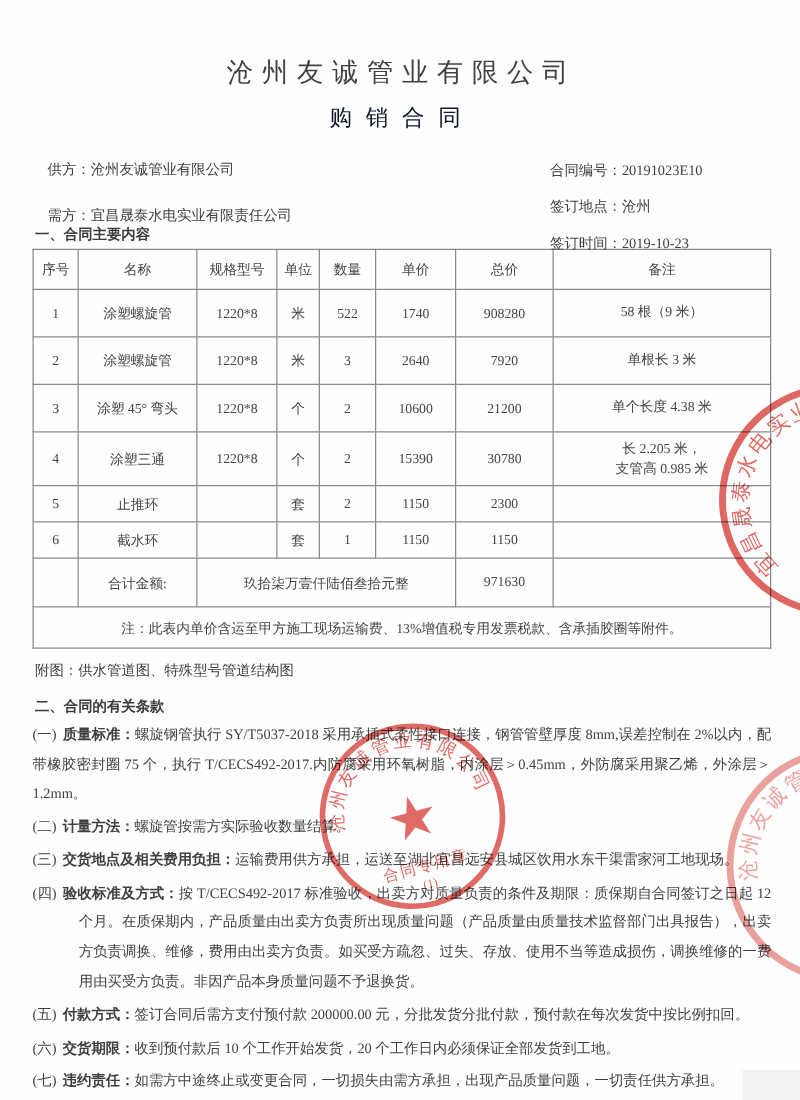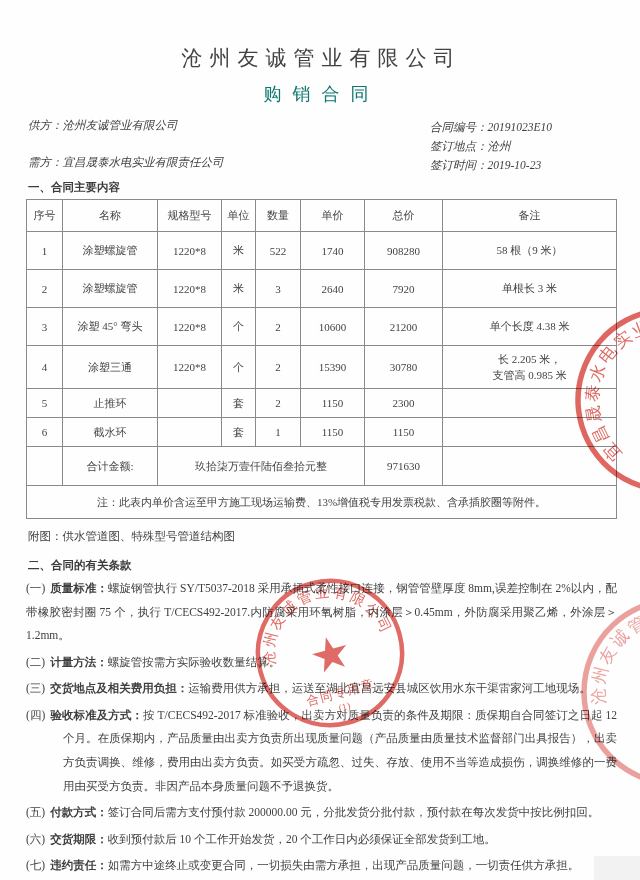--- a/index.html
+++ b/index.html
@@ -13,25 +13,25 @@
     box-sizing:border-box;
     padding:44px 23px 0 26px;
   }
   
   .company-title{
     text-align:center;font-size:21px;letter-spacing:7px;
     color:#424242;
   }
   .doc-title{
     text-align:center;font-size:18px;letter-spacing:11px;
-    margin-top:10px;color:#0f766e;
+    margin-top:10px;color:#0f172a;
   }
   
   .meta{position:relative;margin-top:12px;height:58px;font-size:11.5px;}
-  .meta p{margin:0;font-style:italic;}
+  .meta p{margin:10px;}
   .meta-left{position:absolute;left:2px;top:0;}
   .meta-left .buyer-line{margin-top:22px;}
   .meta-right{position:absolute;left:404px;top:0;line-height:1.65;}
   
   .sec-heading{font-size:11.5px;font-weight:600;margin:4px 0 4px 2px;color:#3c3c3c;}
   
   table.items{
     width:590px;border-collapse:collapse;table-layout:fixed;
     font-size:11px;color:#444;
   }

